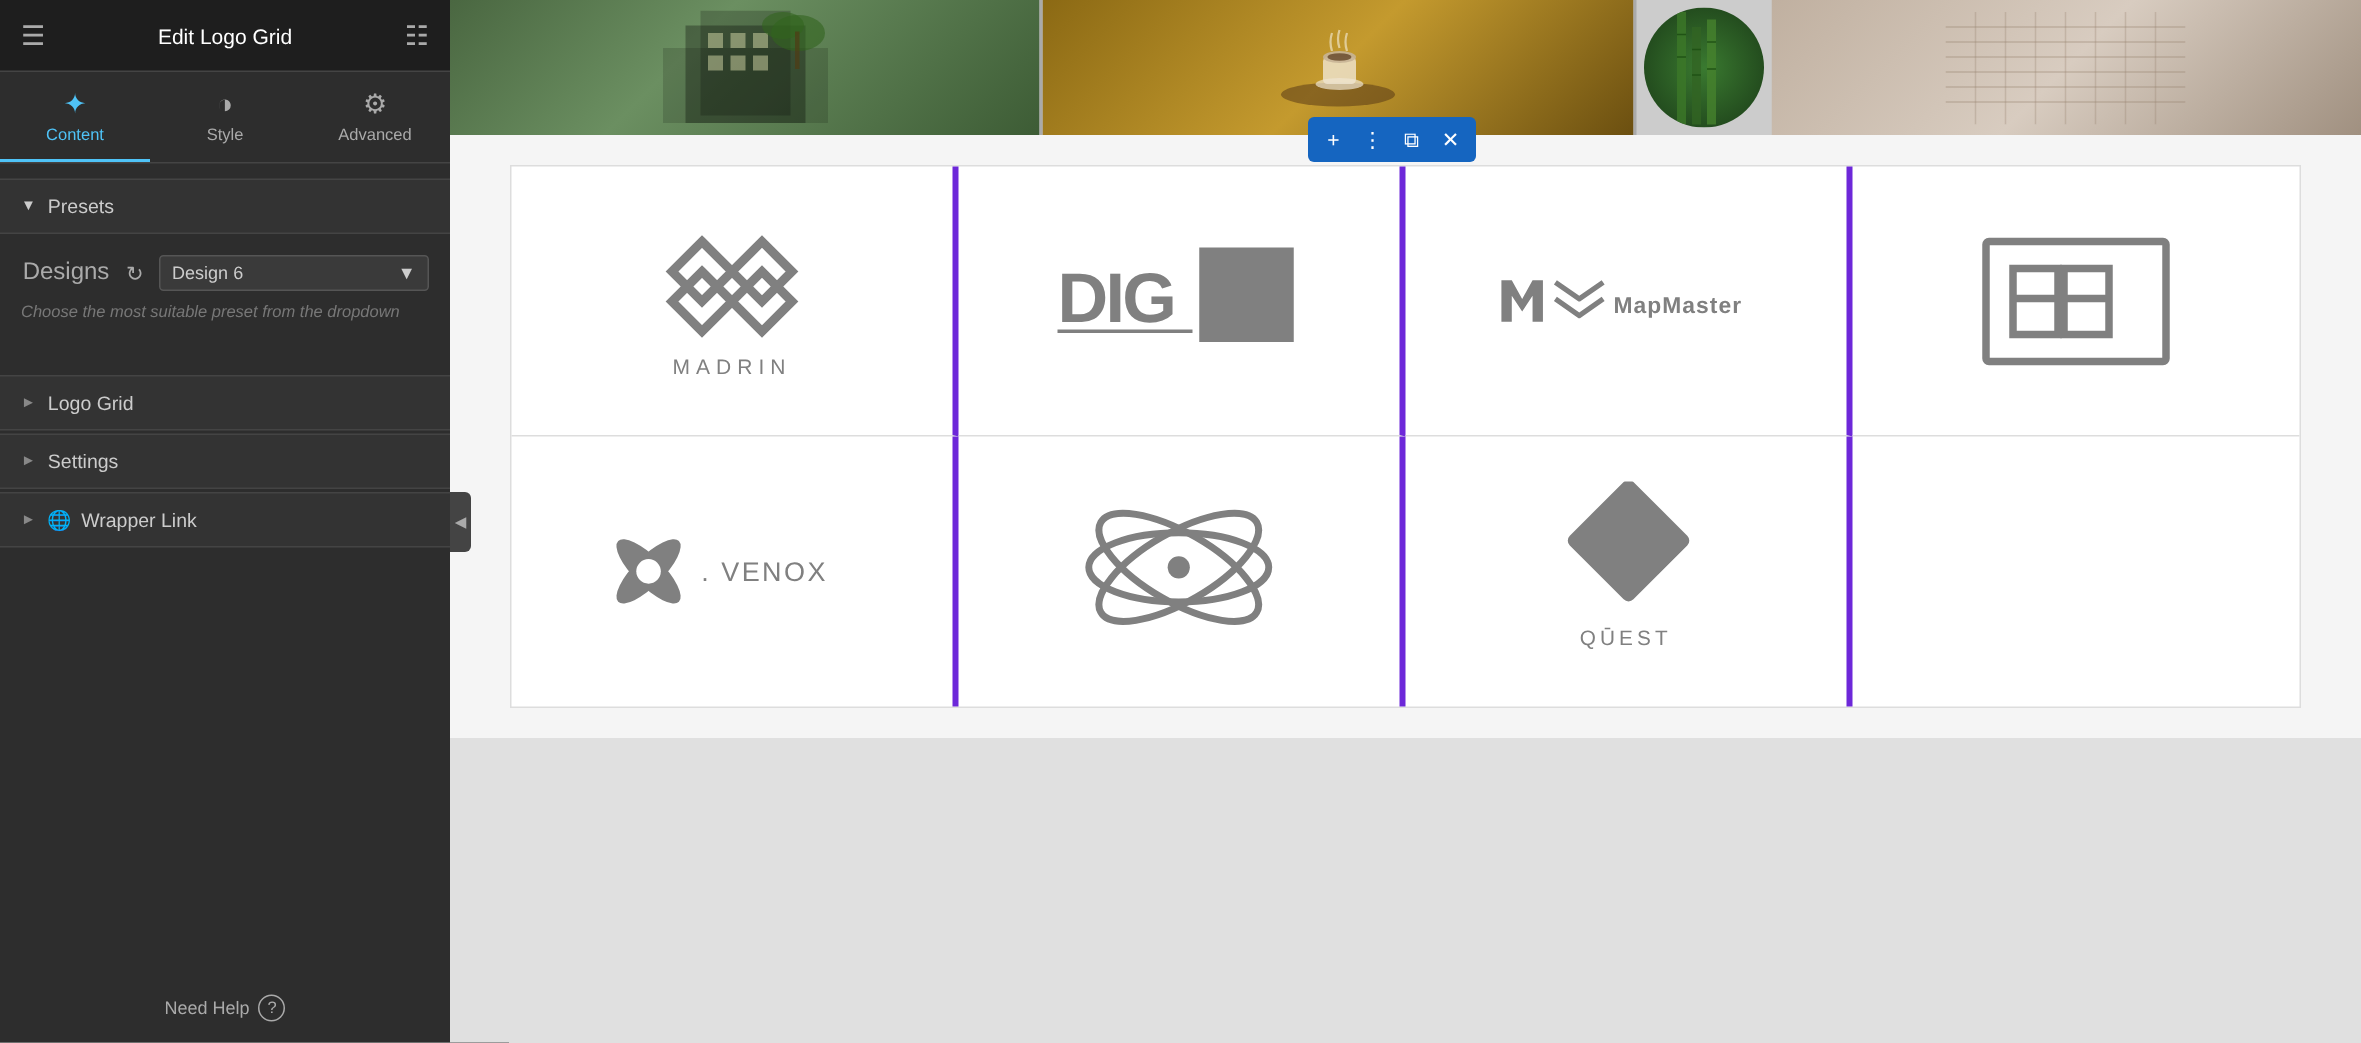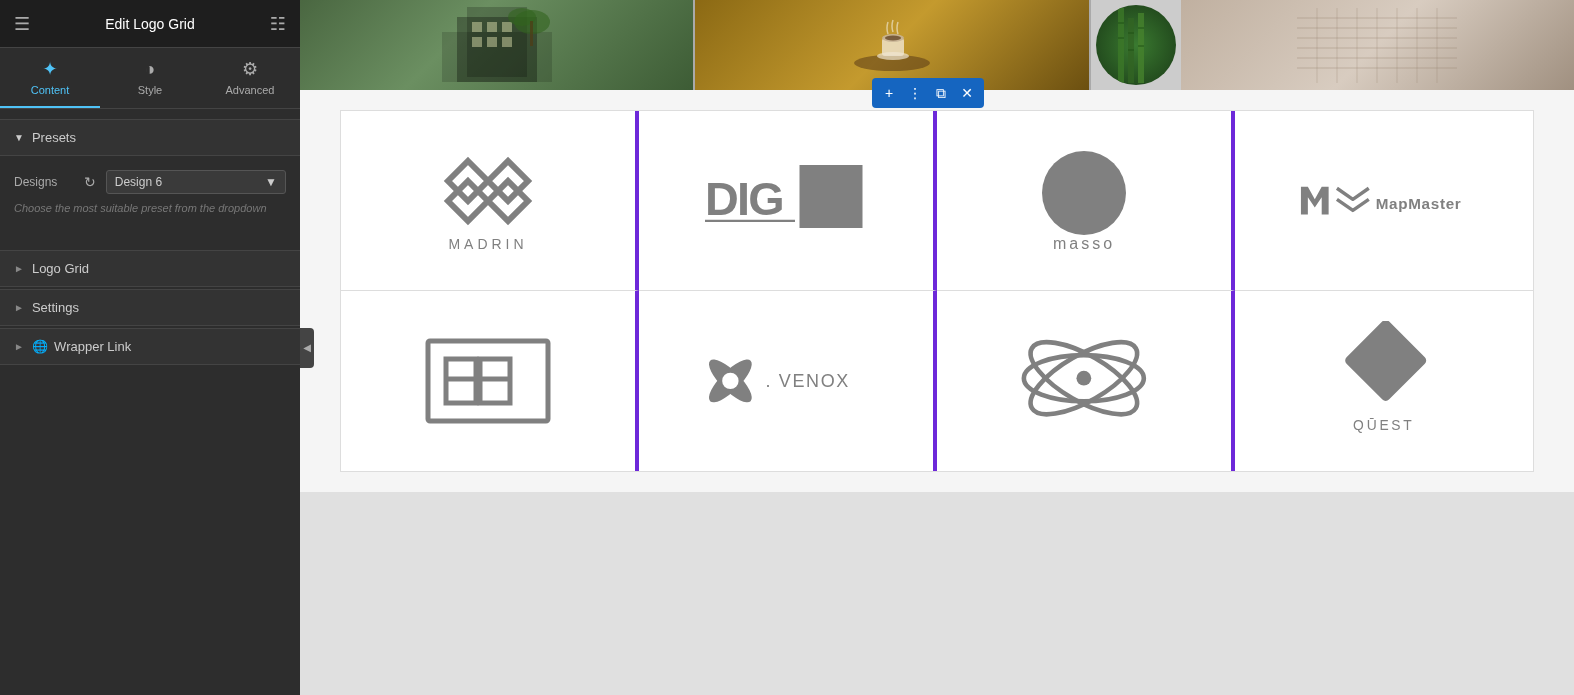--- a/index.html
+++ b/index.html
@@ -97,22 +97,23 @@
 
     .field-row {
       display: flex;
       align-items: center;
       margin-bottom: 8px;
       gap: 8px;
     }
 
     .field-label {
       color: #aaa;
-      font-size: 12px;
+      font-size: 16px;
       min-width: 60px;
+      text-align: center;
     }
 
     .refresh-btn {
       background: none;
       border: none;
       color: #aaa;
       cursor: pointer;
       font-size: 14px;
       padding: 2px;
     }
@@ -376,20 +377,24 @@
     </div>
 
     <div class="section-link">
       <span class="chevron-right">►</span>
       <span class="link-icon">🌐</span>
       <span>Wrapper Link</span>
     </div>
 
   </div>
 
+  <div class="need-help">
+    <span>Need Help</span>
+    <div class="help-circle">?</div>
+  </div>
 
   <div class="collapse-handle">◀</div>
 
 </div>
 
 <div class="right-canvas">
 
   <div class="photo-strip">
     <div class="photo-item photo-1">
       <div class="photo-placeholder" style="display:flex;align-items:flex-end;justify-content:center;padding-bottom:8px;">
@@ -491,26 +496,20 @@
       </div>
 
       <div class="logo-cell">
         <svg class="logo-svg" viewBox="0 0 200 120">
           <text x="10" y="75" font-family="Arial" font-size="52" font-weight="bold" fill="#808080" letter-spacing="-2">DIG</text>
           <rect x="115" y="20" width="70" height="70" fill="#808080"></rect>
           <line x1="10" y1="82" x2="110" y2="82" stroke="#808080" stroke-width="2.5"></line>
         </svg>
       </div>
 
-      <div class="logo-cell">
-        <svg class="logo-svg" viewBox="0 0 160 120">
-          <circle cx="80" cy="52" r="42" fill="#808080"></circle>
-          <text x="80" y="108" text-anchor="middle" font-family="Arial" font-size="16" letter-spacing="3" fill="#808080" font-weight="400">masso</text>
-        </svg>
-      </div>
 
       <div class="logo-cell">
         <svg class="logo-svg" viewBox="0 0 260 80">
 
           <g fill="#808080">
             <path d="M10 20 L10 60 L20 60 L20 35 L30 50 L40 35 L40 60 L50 60 L50 20 L40 20 L30 38 L20 20 Z"></path>
           </g>
 
           <g fill="none" stroke="#808080" stroke-width="5" stroke-linejoin="round">
             <path d="M62 22 L85 38 L108 22"></path>

